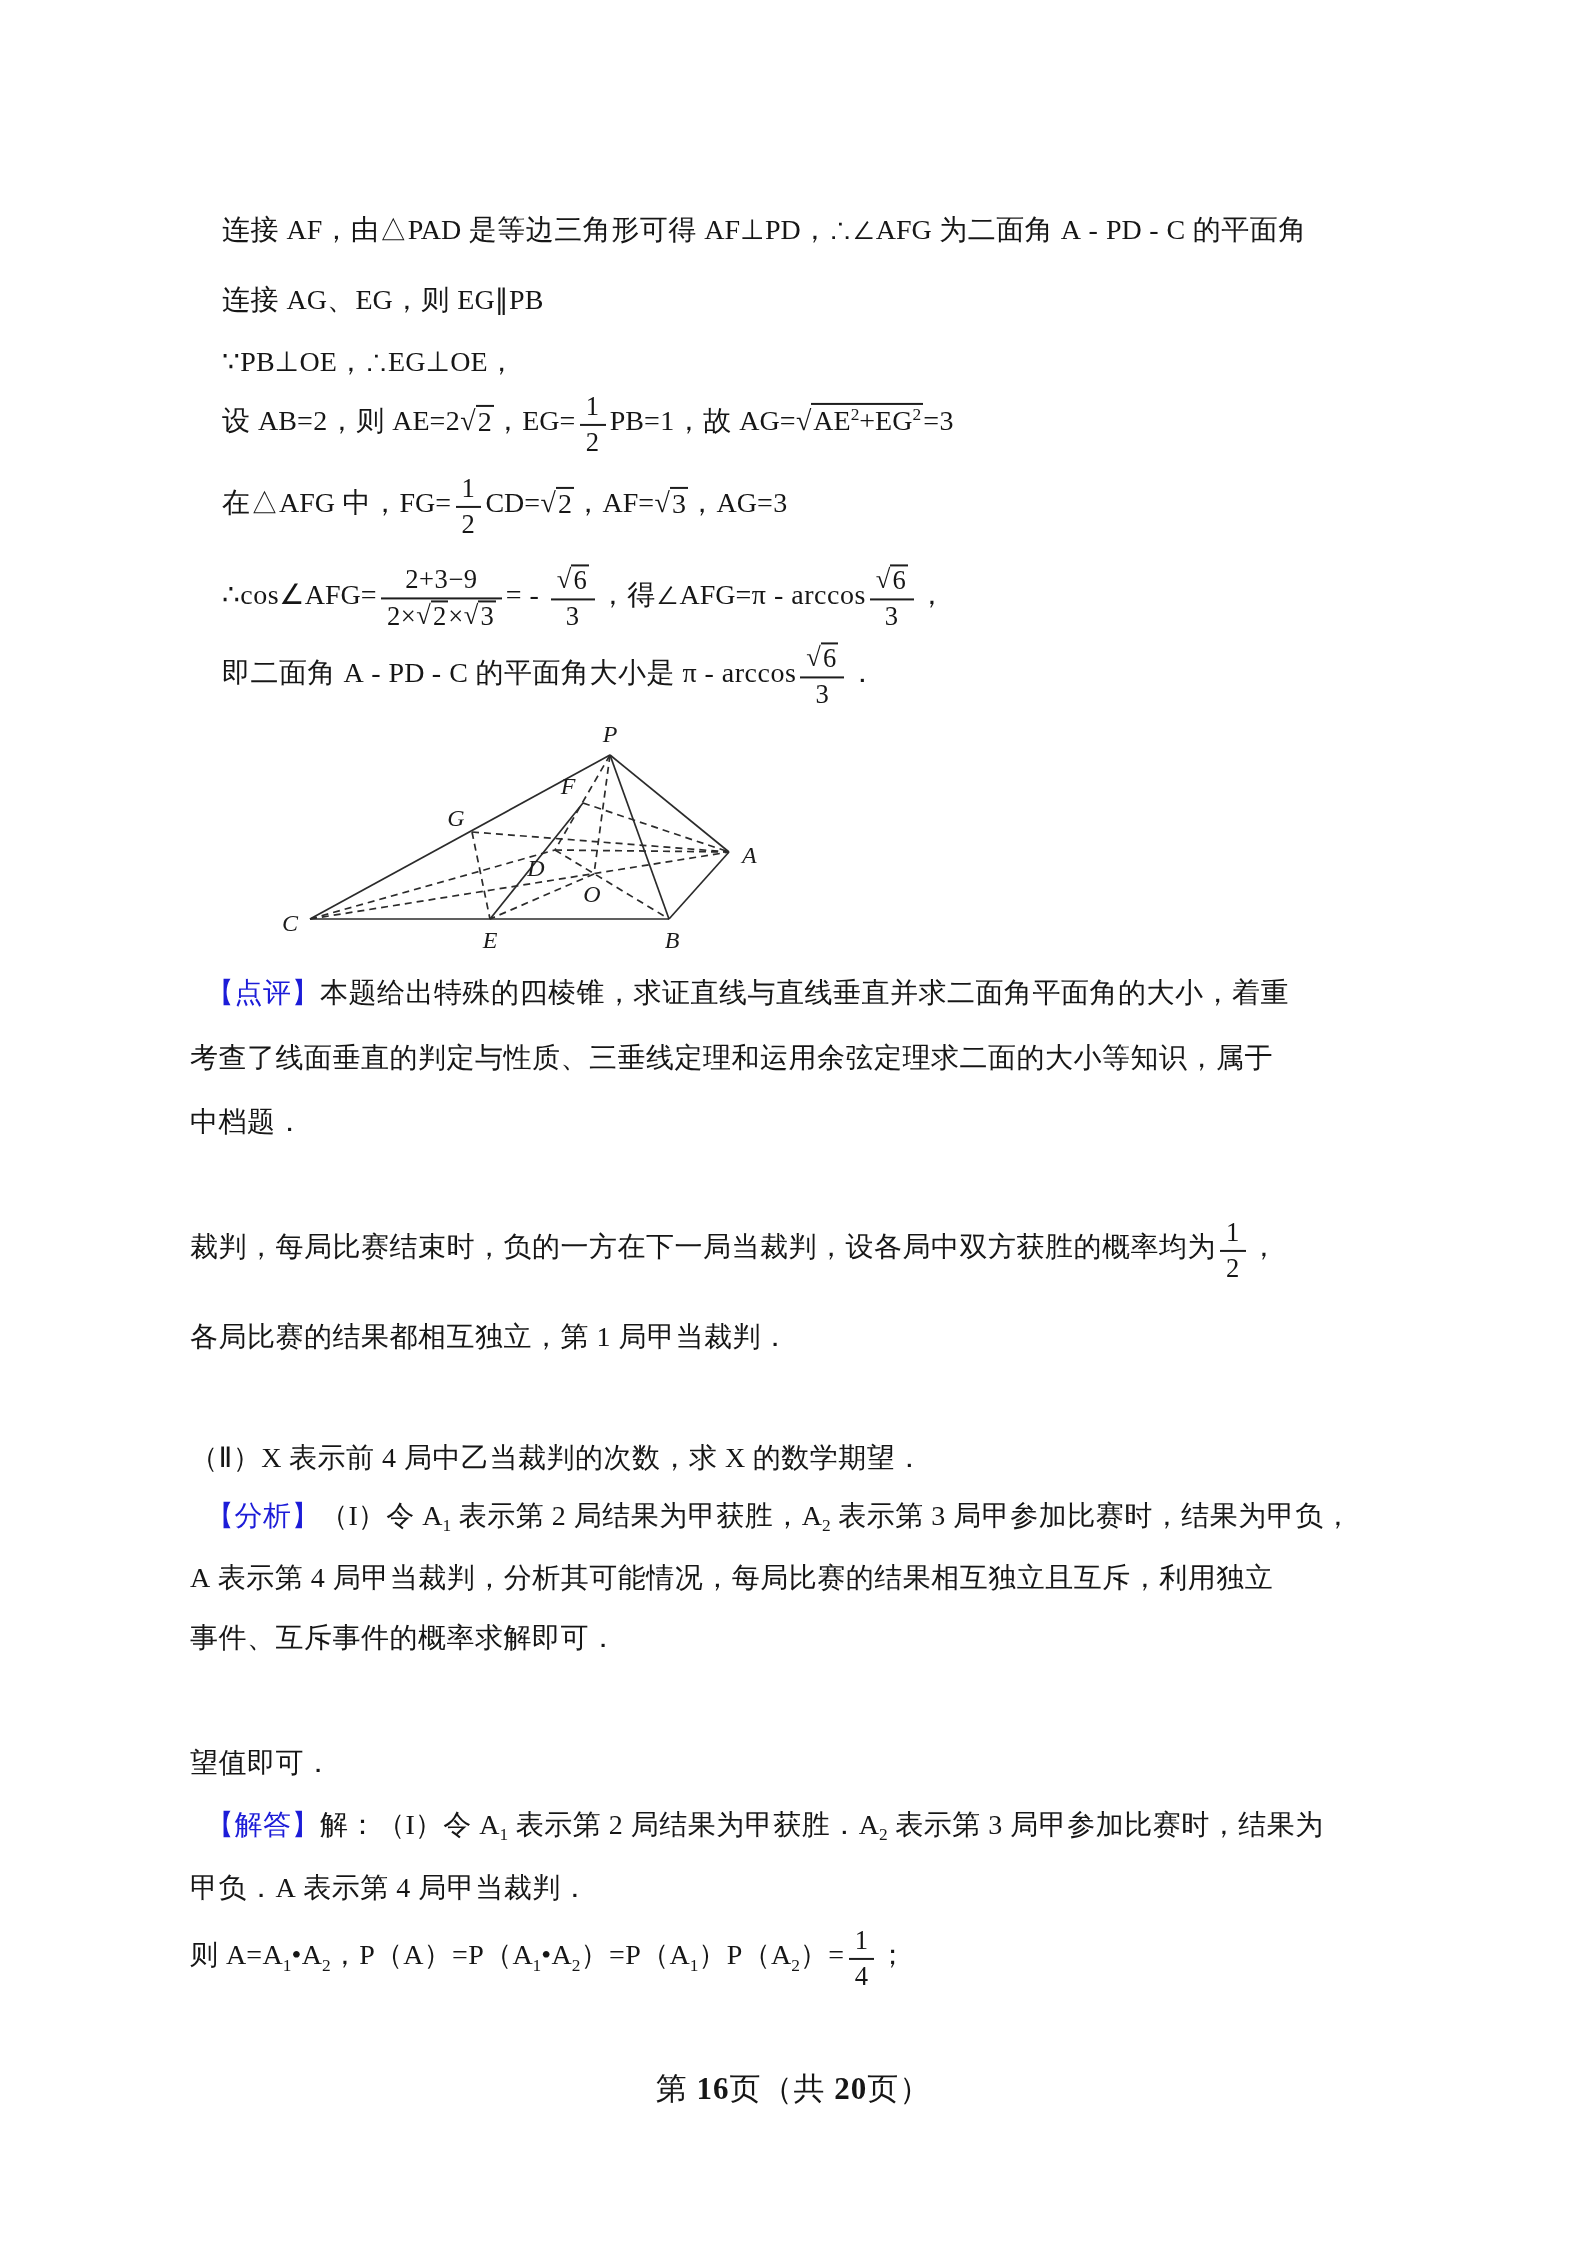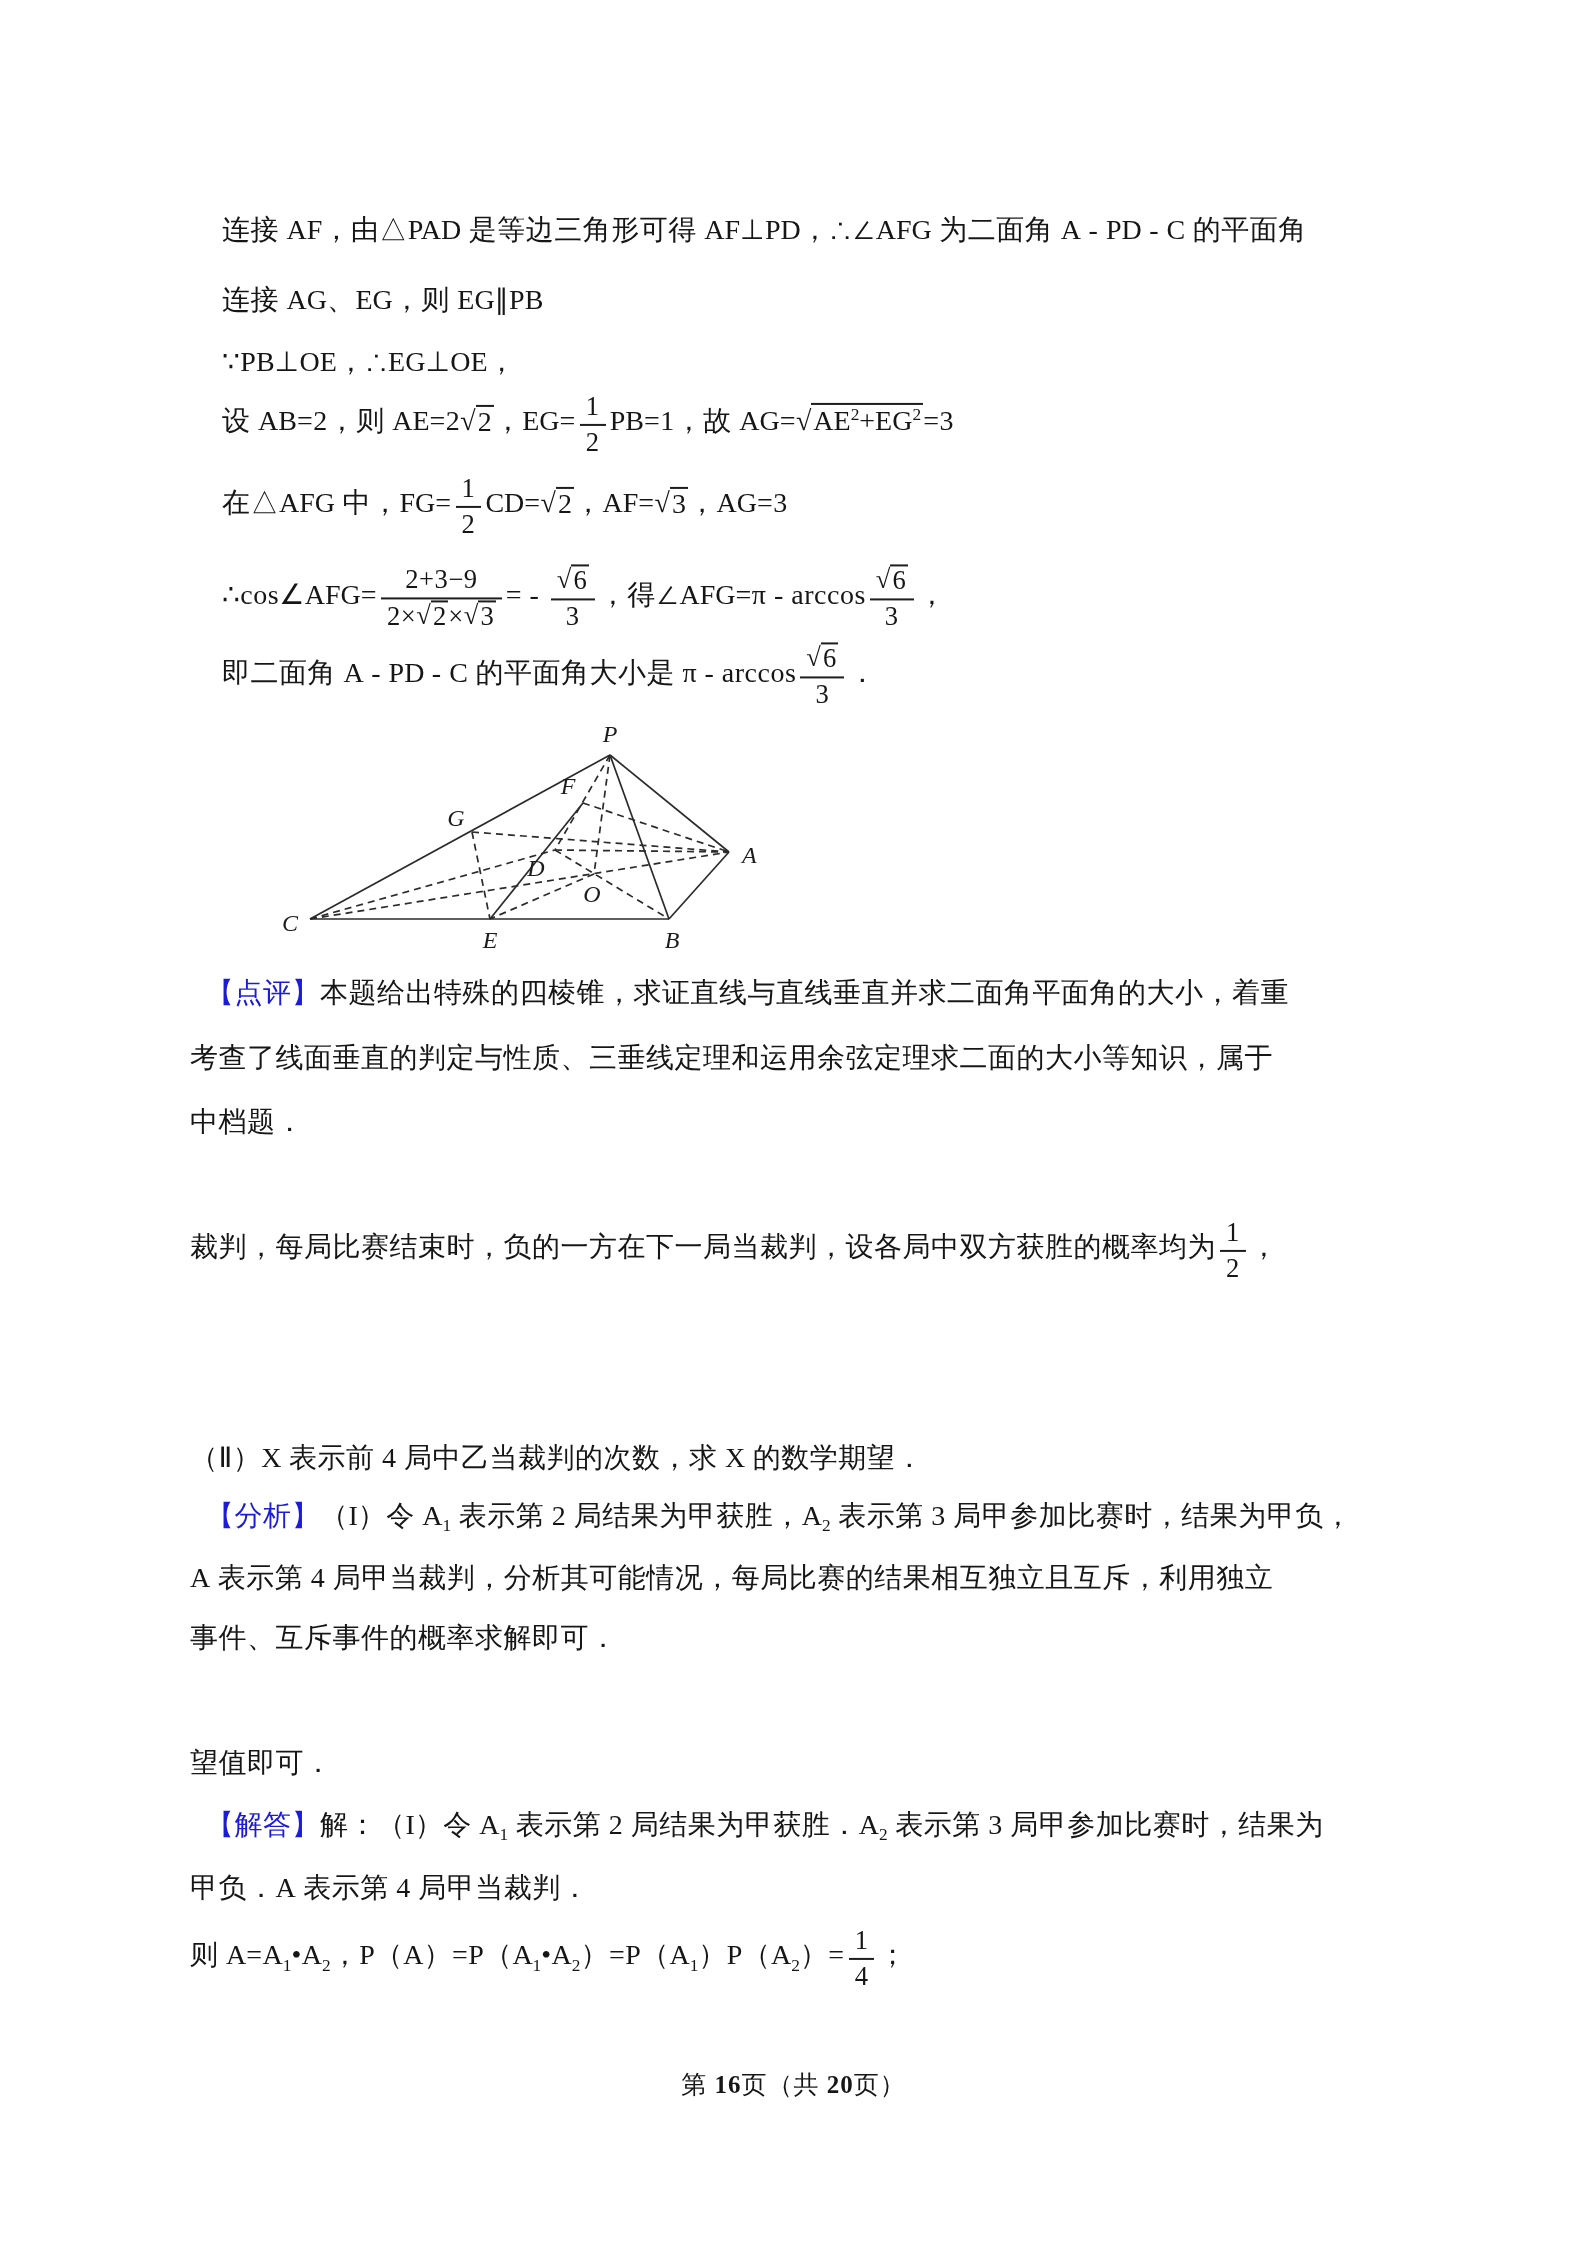--- a/index.html
+++ b/index.html
@@ -36,21 +36,21 @@
   .sqrt{white-space:nowrap;display:inline-block;vertical-align:baseline;letter-spacing:0;}
   .rad{display:inline-block;transform:translateY(-1px);}
   .rc{display:inline-block;border-top:2px solid #1d1d1d;padding:0 2px;line-height:1.1;}
   .figure{position:absolute;left:280px;top:712px;width:500px;height:258px;}
   .figure svg{width:100%;height:100%;}
   .fig-edge{stroke:#2b2b2b;stroke-width:1.7;fill:none;}
   .fig-edge.dash{stroke-dasharray:7 5;}
   .fig-label{font-family:"Liberation Serif",serif;font-style:italic;font-size:24px;fill:#1c1c1c;}
   .footer{
     position:absolute;top:2068px;left:0;width:100%;
-    text-align:center;font-size:25px;letter-spacing:1px;
+    text-align:center;font-size:31px;letter-spacing:1px;
   }
   .footer b{font-weight:bold;}
 </style>
 </head>
 <body>
 
 <div class="page">
 
   <div class="line" style="top:230px;left:222px"><span class="run">连接 </span><span class="run it">AF</span><span class="run">，由△</span><span class="run it">PAD</span><span class="run"> 是等边三角形可得 </span><span class="run it">AF</span><span class="run">⊥</span><span class="run it">PD</span><span class="run">，∴∠</span><span class="run it">AFG</span><span class="run"> 为二面角 </span><span class="run it">A</span><span class="run"> - </span><span class="run it">PD</span><span class="run"> - </span><span class="run it">C</span><span class="run"> 的平面角</span></div>
   <div class="line" style="top:300px;left:222px"><span class="run">连接 </span><span class="run it">AG</span><span class="run">、</span><span class="run it">EG</span><span class="run">，则 </span><span class="run it">EG</span><span class="run">∥</span><span class="run it">PB</span></div>
@@ -88,20 +88,21 @@
         <text x="210" y="236" text-anchor="middle" class="fig-label">E</text>
         <text x="392" y="236" text-anchor="middle" class="fig-label">B</text>
       </svg>
   </div>
 
   <div class="line" style="top:1058px;left:190px"><span class="run">考查了线面垂直的判定与性质、三垂线定理和运用余弦定理求二面的大小等知识，属于</span></div>
   <div class="line" style="top:993px;left:206px"><span class="run label-blue">【点评】</span><span class="run">本题给出特殊的四棱锥，求证直线与直线垂直并求二面角平面角的大小，着重</span></div>
   <div class="line" style="top:1122px;left:190px"><span class="run">中档题．</span></div>
 
   <div class="line" style="top:1250px;left:190px"><span class="run">裁判，每局比赛结束时，负的一方在下一局当裁判，设各局中双方获胜的概率均为</span><span class="frac"><span class="num"><span class="run">1</span></span><span class="den"><span class="run">2</span></span></span><span class="run">，</span></div>
+  <div class="line" style="top:1337px;left:190px"><span class="run">各局比赛的结果都相互独立，第 1 局甲当裁判．</span></div>
   <div class="line" style="top:1458px;left:190px"><span class="run">（Ⅱ）</span><span class="run it">X</span><span class="run"> 表示前 4 局中乙当裁判的次数，求 </span><span class="run it">X</span><span class="run"> 的数学期望．</span></div>
 
   <div class="line" style="top:1518px;left:206px"><span class="run label-blue">【分析】</span><span class="run">（</span><span class="run it">I</span><span class="run">）令 </span><span class="run it">A</span><sub>1</sub><span class="run"> 表示第 2 局结果为甲获胜，</span><span class="run it">A</span><sub>2</sub><span class="run"> 表示第 3 局甲参加比赛时，结果为甲负，</span></div>
   <div class="line" style="top:1578px;left:190px"><span class="run it">A</span><span class="run"> 表示第 4 局甲当裁判，分析其可能情况，每局比赛的结果相互独立且互斥，利用独立</span></div>
   <div class="line" style="top:1638px;left:190px"><span class="run">事件、互斥事件的概率求解即可．</span></div>
   <div class="line" style="top:1763px;left:190px"><span class="run">望值即可．</span></div>
 
   <div class="line" style="top:1827px;left:206px"><span class="run label-blue">【解答】</span><span class="run">解：（</span><span class="run it">I</span><span class="run">）令 </span><span class="run it">A</span><sub>1</sub><span class="run"> 表示第 2 局结果为甲获胜．</span><span class="run it">A</span><sub>2</sub><span class="run"> 表示第 3 局甲参加比赛时，结果为</span></div>
   <div class="line" style="top:1888px;left:190px"><span class="run">甲负．</span><span class="run it">A</span><span class="run"> 表示第 4 局甲当裁判．</span></div>
   <div class="line" style="top:1958px;left:190px"><span class="run">则 </span><span class="run it">A</span><span class="run">=</span><span class="run it">A</span><sub>1</sub><span class="run">•</span><span class="run it">A</span><sub>2</sub><span class="run">，</span><span class="run it">P</span><span class="run">（</span><span class="run it">A</span><span class="run">）=</span><span class="run it">P</span><span class="run">（</span><span class="run it">A</span><sub>1</sub><span class="run">•</span><span class="run it">A</span><sub>2</sub><span class="run">）=</span><span class="run it">P</span><span class="run">（</span><span class="run it">A</span><sub>1</sub><span class="run">）</span><span class="run it">P</span><span class="run">（</span><span class="run it">A</span><sub>2</sub><span class="run">）=</span><span class="frac"><span class="num"><span class="run">1</span></span><span class="den"><span class="run">4</span></span></span><span class="run">；</span></div>

